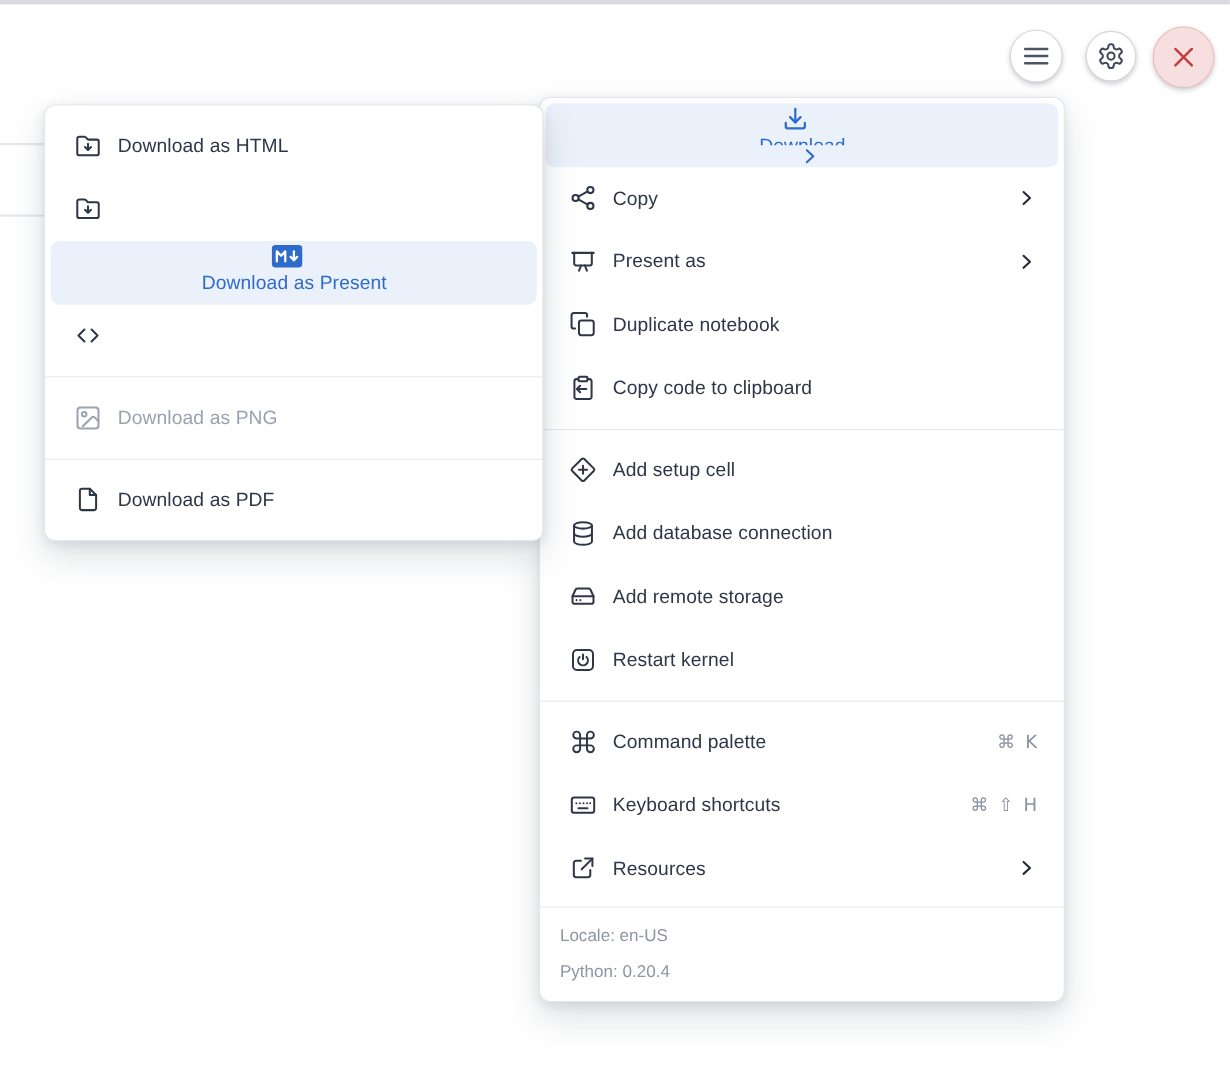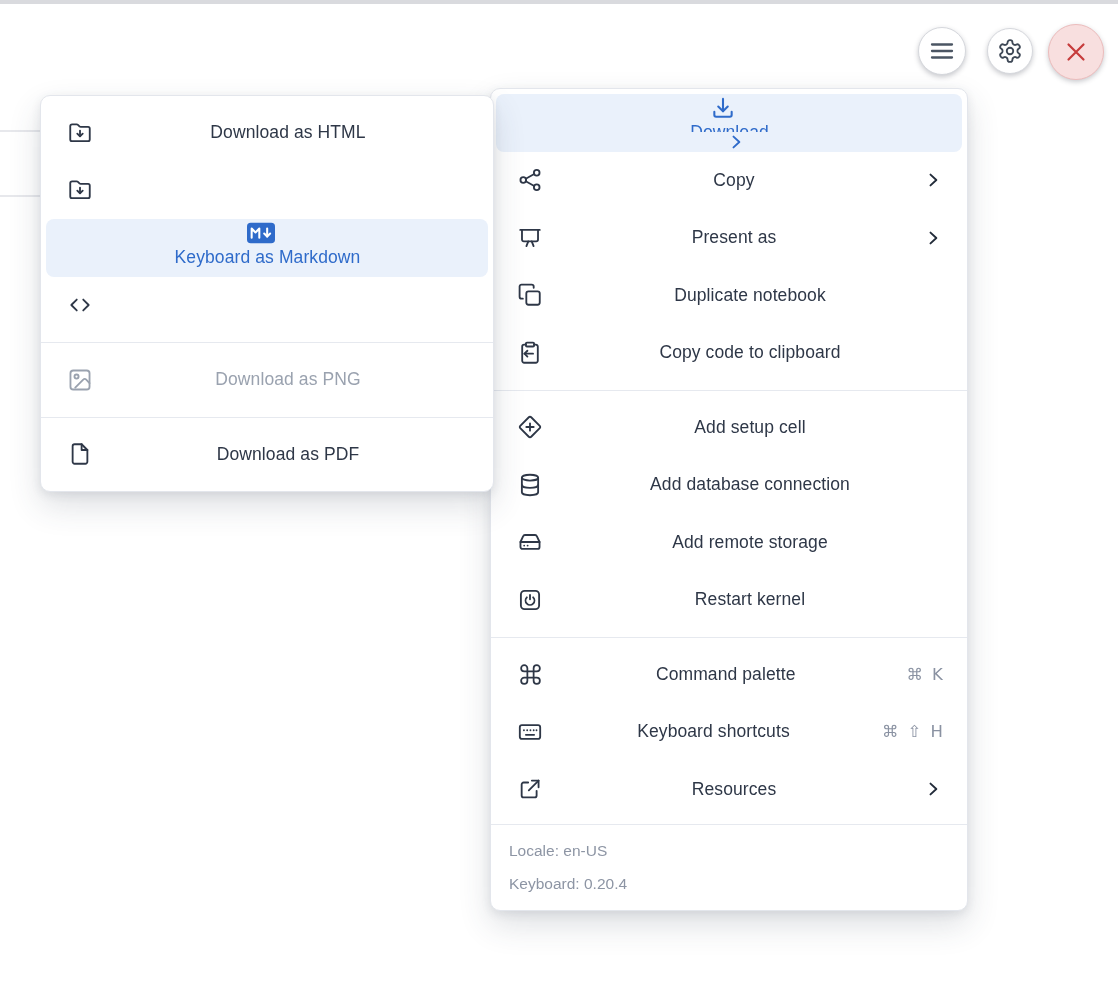--- a/index.html
+++ b/index.html
@@ -33,21 +33,21 @@
     border:1px solid #e3e6ec;border-radius:10px;
     box-shadow:0 14px 32px rgba(50,60,80,.16),0 3px 10px rgba(50,60,80,.10);
   }
   #download-submenu{left:40px;top:95px;width:454px;padding:8px 0;z-index:30;}
   #main-menu{left:490px;top:88px;width:478px;padding-top:5px;z-index:20;}
 
   .menu-item{
     height:57.5px;display:flex;align-items:center;
     padding:0 24px 0 25px;
     font-size:17.5px;color:#2e3747;letter-spacing:.1px;
-    cursor:pointer;white-space:nowrap;box-sizing:border-box;text-align:center;
+    cursor:pointer;white-space:nowrap;box-sizing:border-box;
   }
   .menu-item .mi-icon{
     width:28px;height:28px;flex:none;margin-right:13px;
     display:flex;align-items:center;justify-content:center;color:#2e3747;
   }
   .menu-item .mi-label{flex:1;overflow:hidden;text-overflow:ellipsis;}
   .menu-item .mi-chevron{display:flex;color:#222b39;margin-left:12px;}
   .menu-item .mi-shortcut{
     display:flex;gap:9px;margin-left:12px;
     color:#8a92a2;font-size:16.5px;
@@ -126,21 +126,21 @@
       <span class="mi-icon">
         <svg width="30" height="22" viewBox="0 0 30 22">
           <rect x="0" y="0" width="30" height="22" rx="4" fill="#2f6bca"></rect>
           <g fill="none" stroke="#ffffff" stroke-width="2.2" stroke-linecap="round" stroke-linejoin="round">
             <path d="M5 16V6.2l4.1 4.2 4.1-4.2V16"></path>
             <path d="M21.6 6.2v8.6"></path>
             <path d="m18.4 11.6 3.2 3.2 3.2-3.2"></path>
           </g>
         </svg>
       </span>
-      <span class="mi-label">Keyboard as Markdown</span>
+      <span class="mi-label">Download as Present</span>
     </div>
     <div class="menu-item">
       <span class="mi-icon">
         <svg width="26" height="26" viewBox="0 0 24 24" fill="none" stroke="currentColor" stroke-width="1.7" stroke-linecap="round" stroke-linejoin="round">
           <path d="m9 7-5 5 5 5"></path>
           <path d="m15 7 5 5-5 5"></path>
         </svg>
       </span>
     </div>
     <div class="menu-divider"></div>
@@ -317,15 +317,15 @@
         <span class="mi-label">Resources</span>
         <span class="mi-chevron">
           <svg width="20" height="20" viewBox="0 0 24 24" fill="none" stroke="currentColor" stroke-width="2.3" stroke-linecap="round" stroke-linejoin="round">
             <polyline points="9 5.5 16 12 9 18.5"></polyline>
           </svg>
         </span>
       </div>
     </div>
   <div class="menu-footer">
     <div class="footer-line">Locale: en-US</div>
-    <div class="footer-line">Keyboard: 0.20.4</div>
+    <div class="footer-line">Python: 0.20.4</div>
   </div>
 </div>
 
 </body></html>

